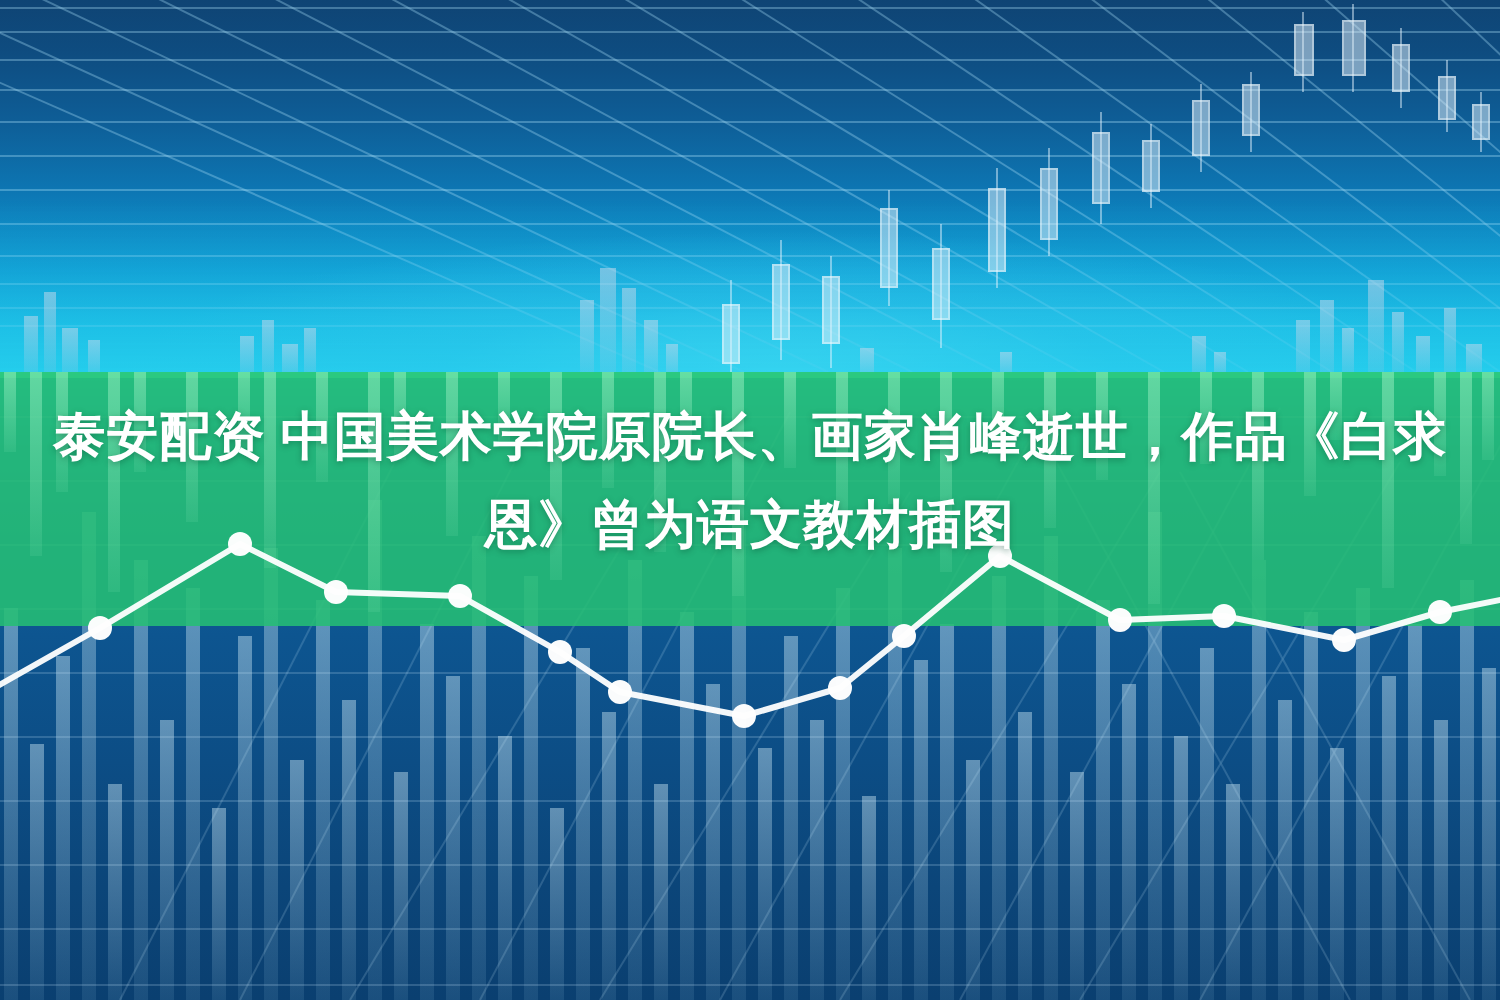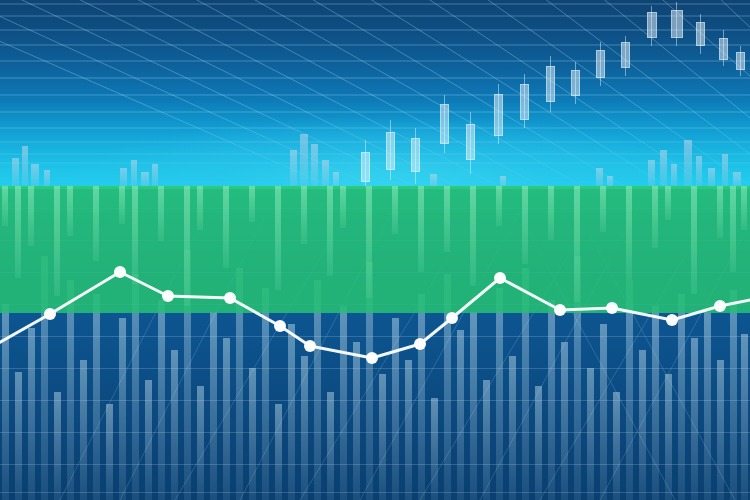--- a/index.html
+++ b/index.html
@@ -380,14 +380,17 @@
         <circle cx="452" cy="132" r="6"></circle>
         <circle cx="500" cy="92" r="6"></circle>
         <circle cx="560" cy="124" r="6"></circle>
         <circle cx="612" cy="122" r="6"></circle>
         <circle cx="672" cy="134" r="6"></circle>
         <circle cx="720" cy="120" r="6"></circle>
       </g>
     </svg>
   </div>
 
+  <div class="headline">
+    <span class="seg">泰安配资 中国美术学院原院长、画家肖峰逝世，作品《白求恩》曾为语文教材插图</span>
+  </div>
 
 </div>
 
 </body></html>

